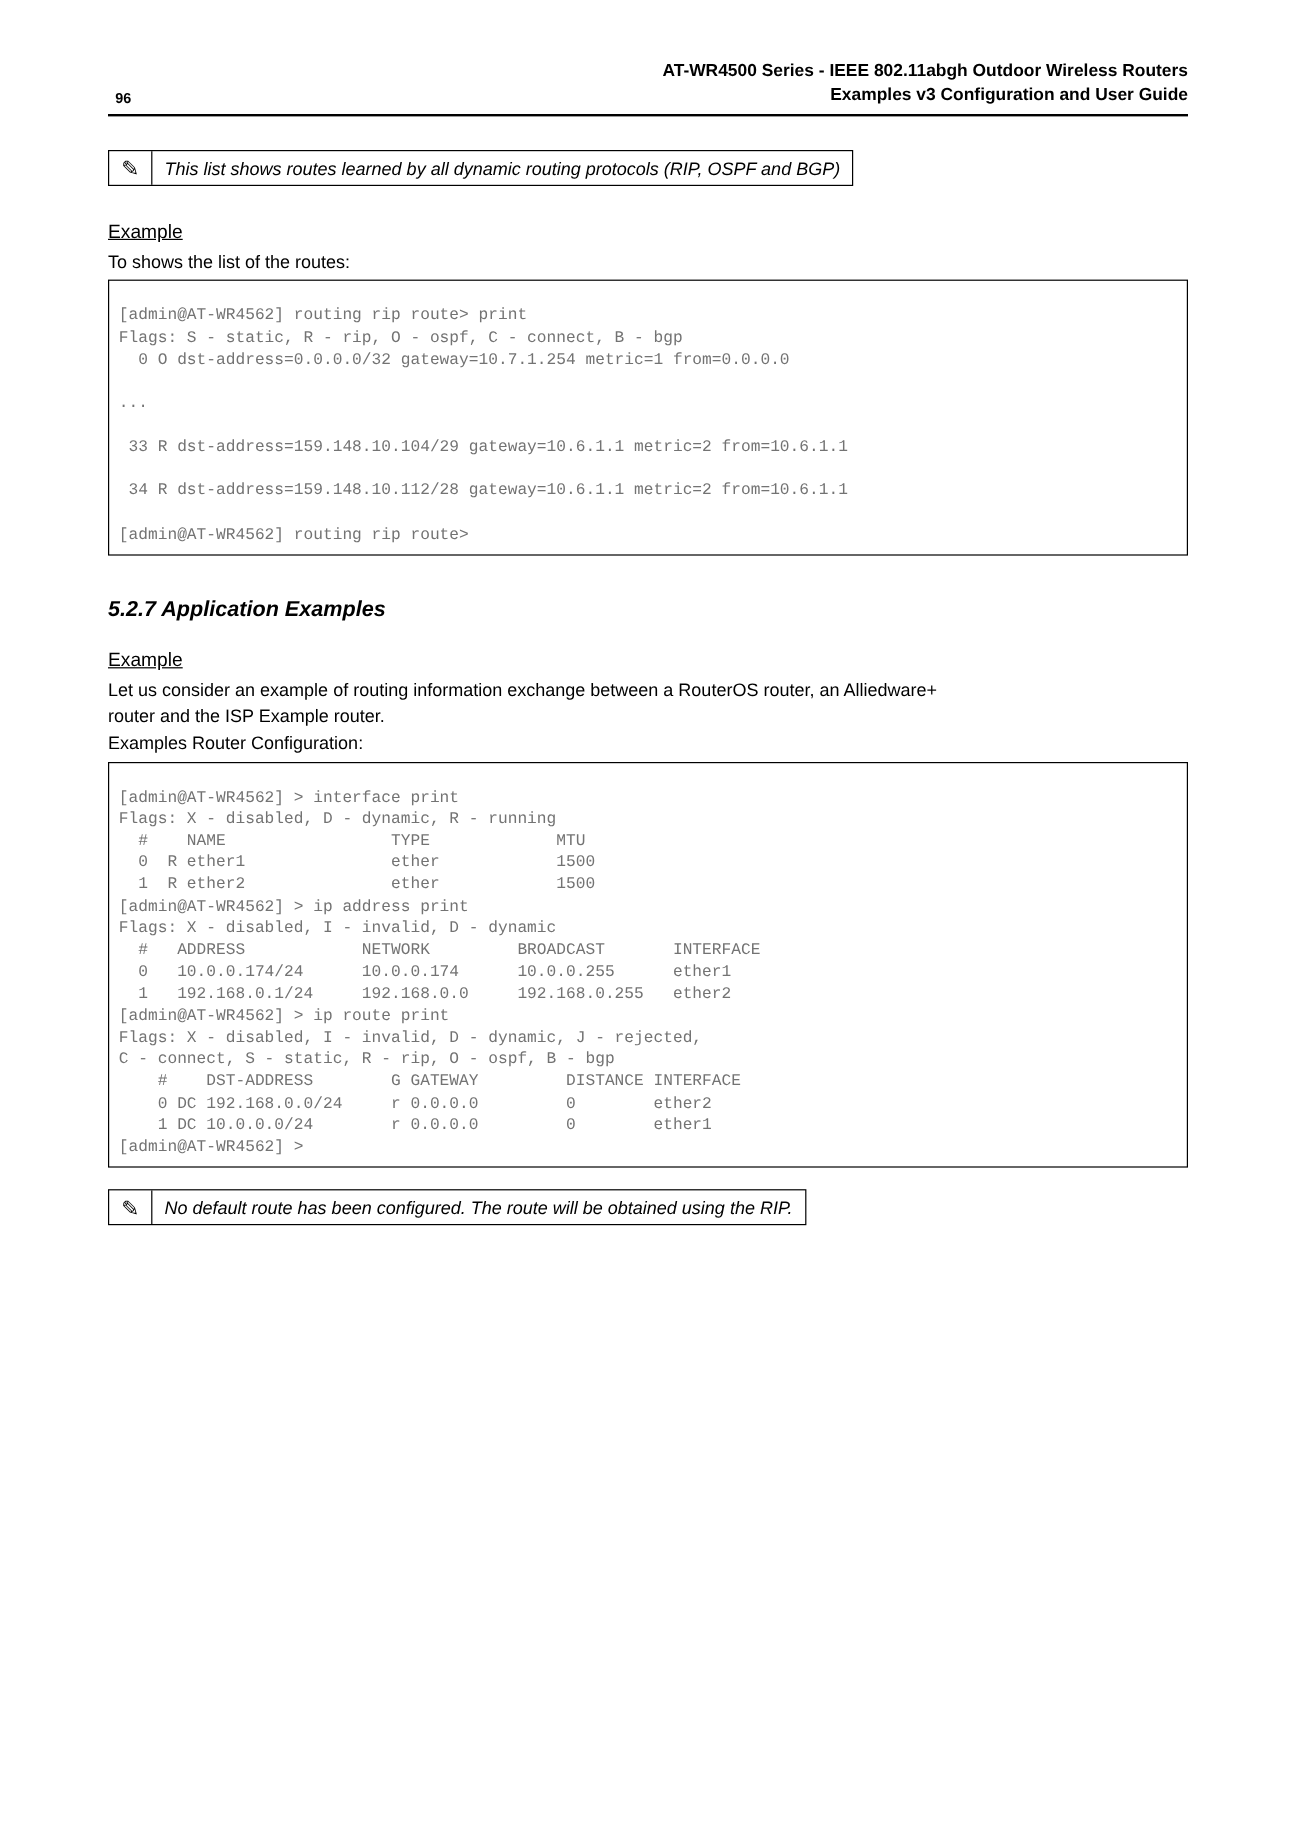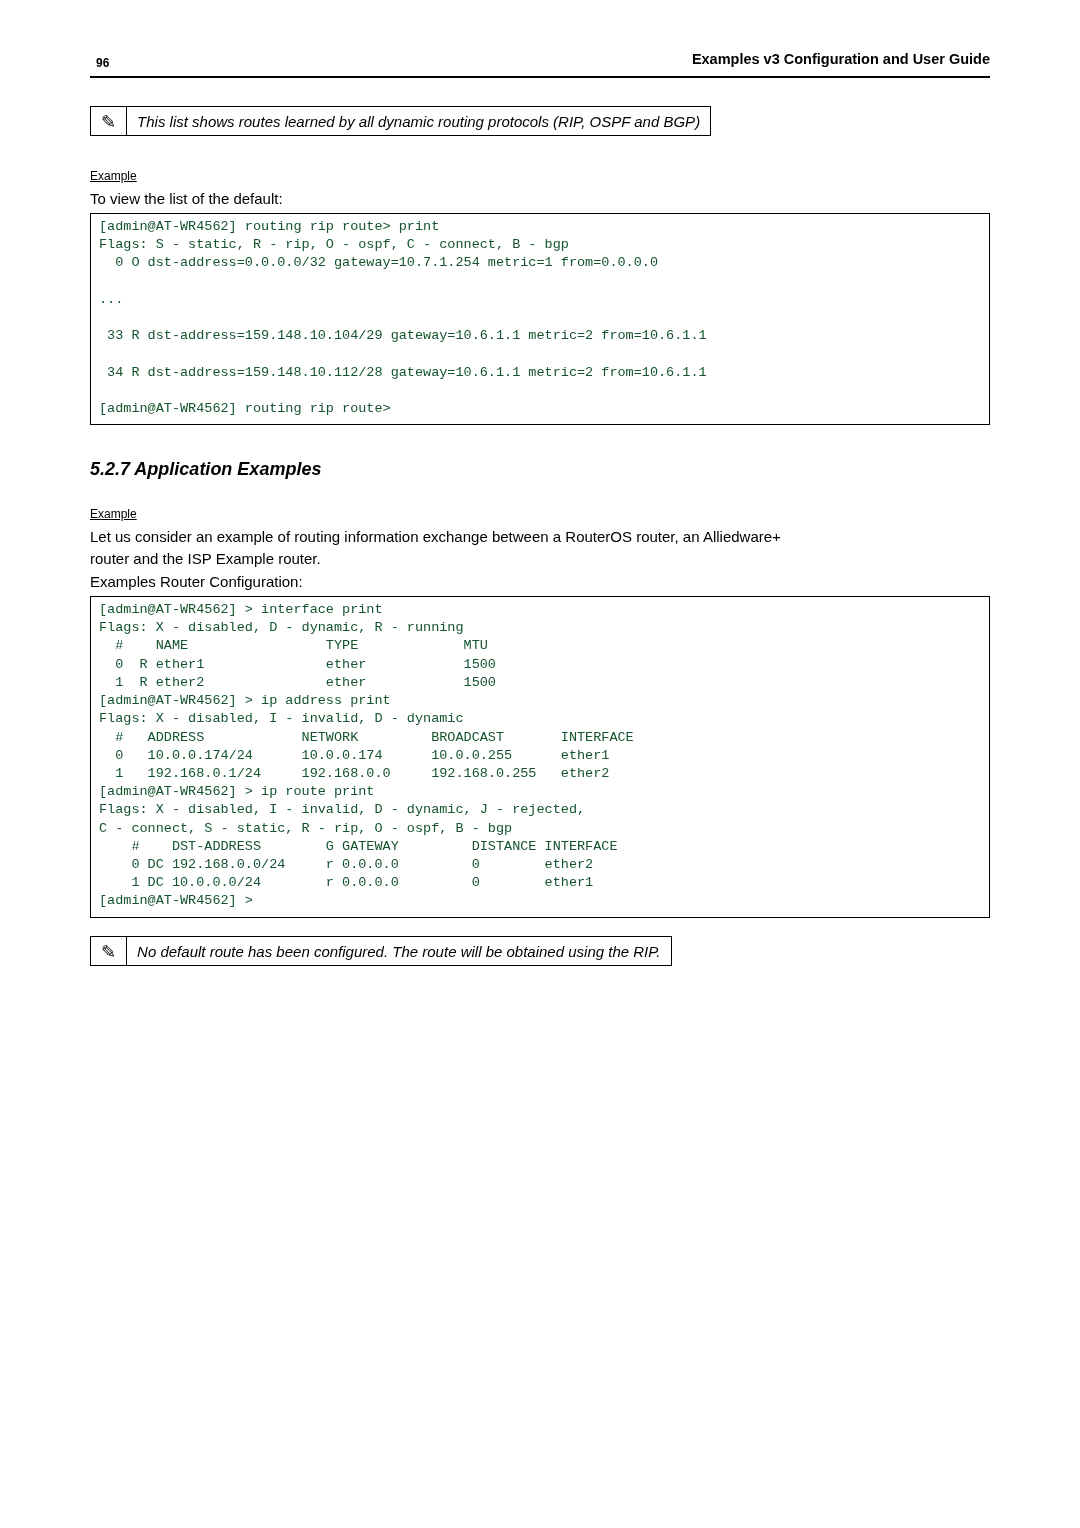--- a/index.html
+++ b/index.html
@@ -45,75 +45,76 @@
     align-items: center;
     font-style: italic;
   }
   .note-cell:last-child { border-right: none; }
   .note-icon {
     font-family: "Segoe UI Symbol", "Apple Symbols", sans-serif;
     font-style: normal;
     font-size: 18px;
   }
   .section-link {
-    font-size: 12px;
+    font-size: 16px;
     color: #000;
     text-decoration: underline;
     display: inline-block;
     margin-bottom: 6px;
   }
   .body-text {
     font-size: 15px;
     line-height: 1.35;
     margin-bottom: 2px;
   }
   .code-block {
     border: 1px solid #000;
     font-family: "Courier New", Courier, monospace;
     font-size: 13.5px;
     line-height: 1.35;
-    color: #14532d;
-    padding: 4px 8px 6px 8px;
+    color: #737373;
+    padding: 21px 8px 6px 8px;
     white-space: pre;
     overflow-x: hidden;
     margin-top: 4px;
     margin-bottom: 34px;
   }
   .h2 {
     font-size: 18px;
     font-style: italic;
     font-weight: bold;
     margin: 18px 0 24px 0;
   }
 </style>
 </head>
 <body>
 
 
 
 <div class="header-row">
   <div class="page-number">96</div>
   <div class="header-titles">
+    <div>AT-WR4500 Series - IEEE 802.11abgh Outdoor Wireless Routers</div>
     <div>Examples v3 Configuration and User Guide</div>
   </div>
 </div>
 <hr class="header-rule">
 
 <div class="note-box">
   <div class="note-cell">
     <span class="note-icon">✎</span>
   </div>
   <div class="note-cell">
     <span>This list shows routes learned by all dynamic routing protocols (RIP, OSPF and BGP)</span>
   </div>
 </div>
 
 <div>
   <a href="#" class="section-link">Example</a>
-  <div class="body-text">To view the list of the default:</div>
+  <div class="body-text">To shows the list of the routes:</div>
   <div class="code-block">[admin@AT-WR4562] routing rip route&gt; print
 Flags: S - static, R - rip, O - ospf, C - connect, B - bgp
   0 O dst-address=0.0.0.0/32 gateway=10.7.1.254 metric=1 from=0.0.0.0
 
 ...
 
  33 R dst-address=159.148.10.104/29 gateway=10.6.1.1 metric=2 from=10.6.1.1
 
  34 R dst-address=159.148.10.112/28 gateway=10.6.1.1 metric=2 from=10.6.1.1
 

